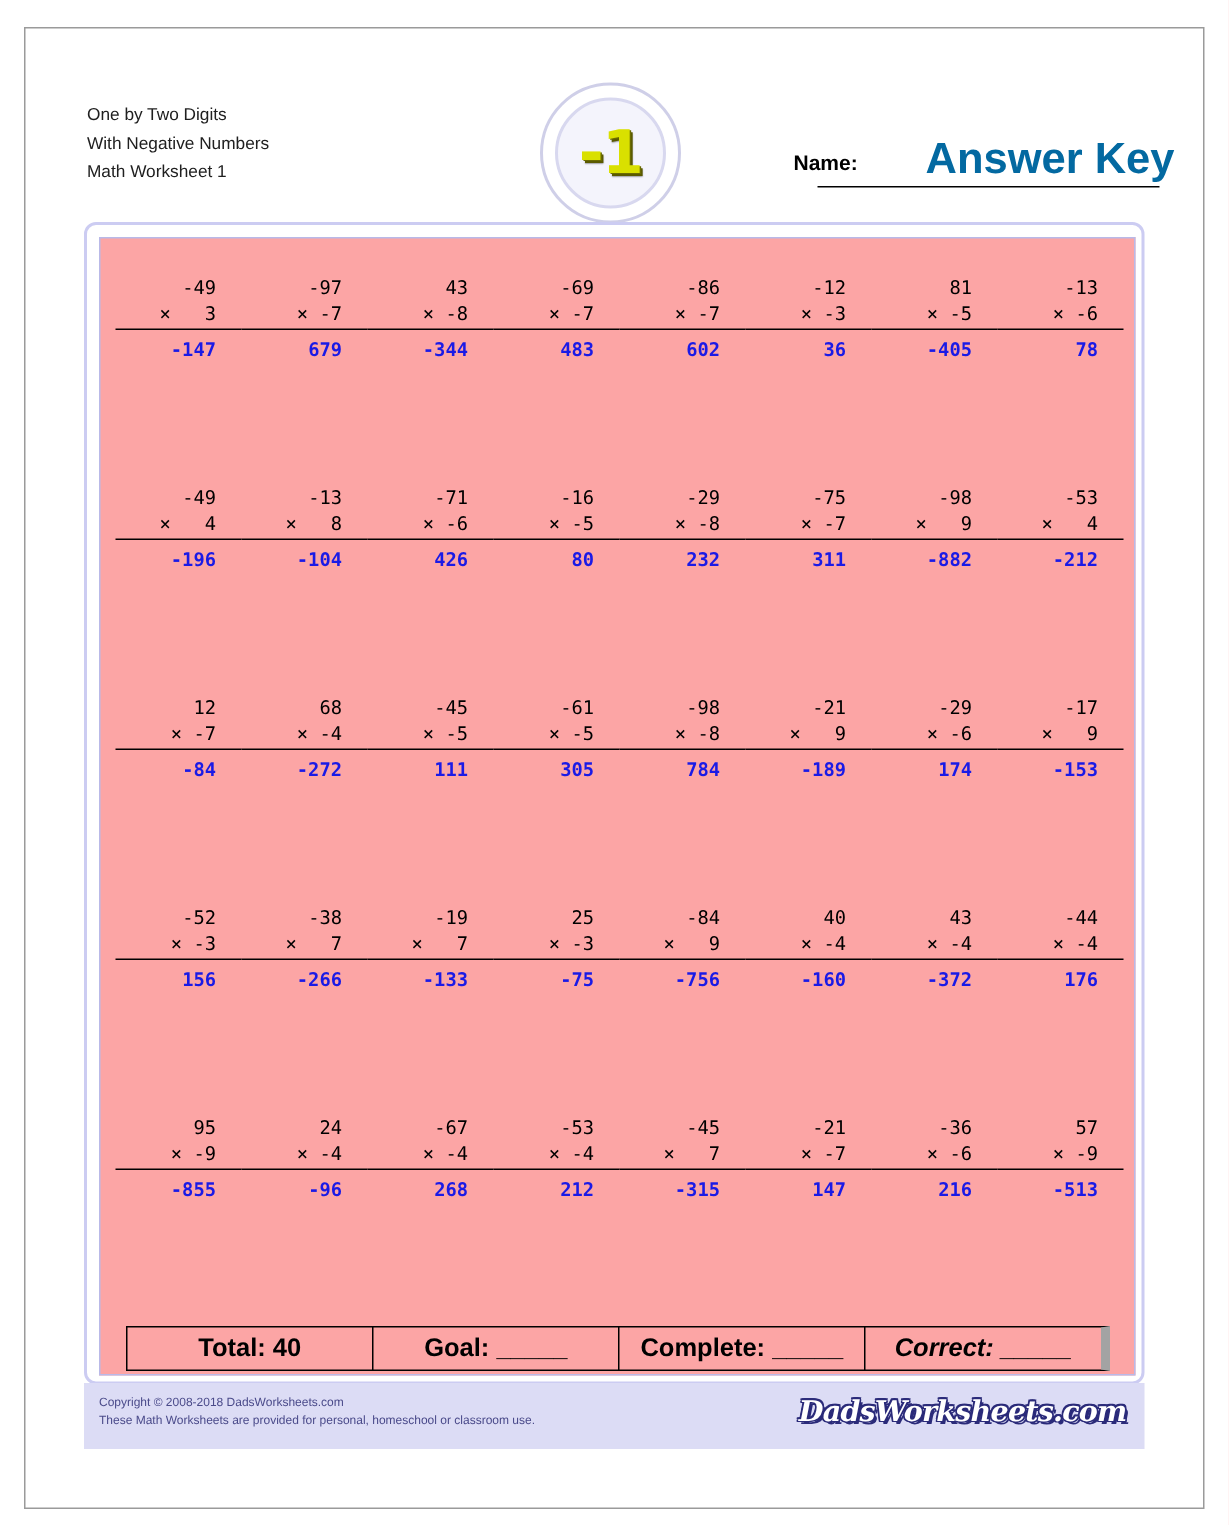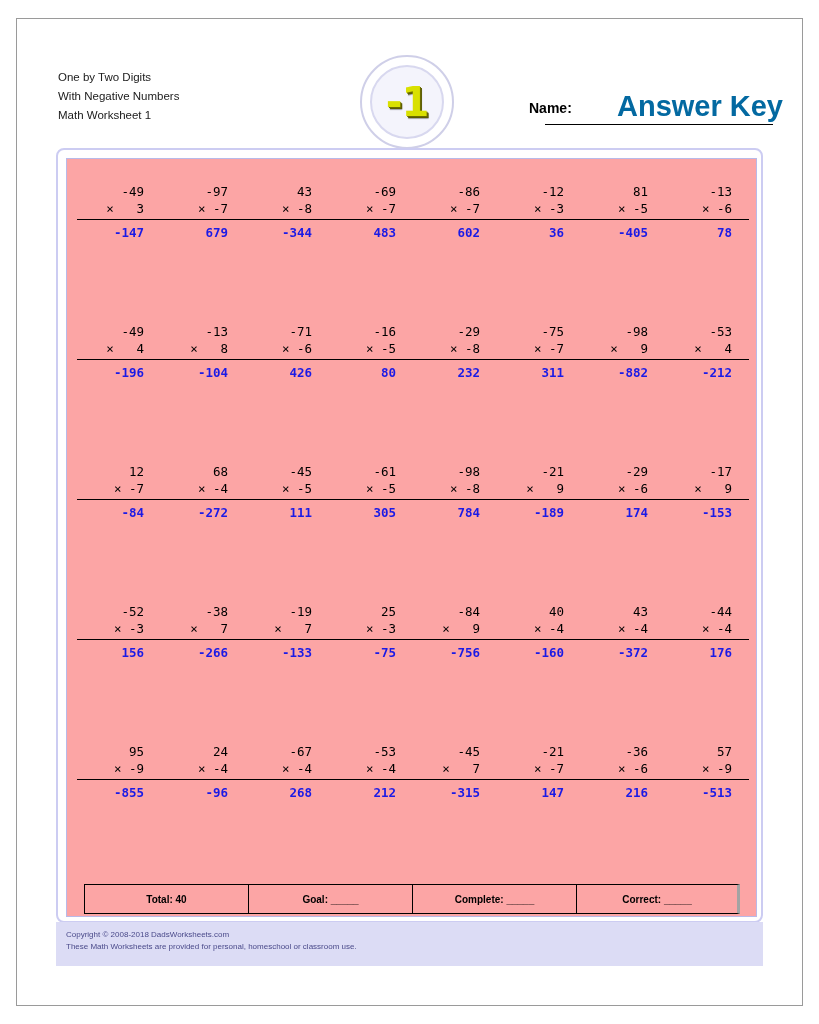--- a/index.html
+++ b/index.html
@@ -196,26 +196,26 @@
     display: flex;
     box-sizing: border-box;
   }
   .fbox {
     border: 1px solid #000;
     border-right: none;
     box-sizing: border-box;
     display: flex;
     align-items: center;
     justify-content: center;
-    font-size: 10px;
+    font-size: 17px;
     font-weight: bold;
     color: #000;
     font-family: "Liberation Sans", sans-serif;
   }
-  .fbox:last-child { border-right: 3px solid #a3a3a3; }
+  .fbox:last-child { border-right: 6px solid #a3a3a3; font-style: italic; }
   .fbox.w1 { width: 164px; }
   .fbox.w2 { width: 164px; }
   .fbox.w3 { width: 164px; }
   .fbox.w4 { width: 164px; }
   
   .bottom-bar {
     position: absolute;
     left: 56px;
     top: 922px;
     width: 707px;
@@ -580,14 +580,15 @@
     <div class="fbox w2">Goal: _____</div>
     <div class="fbox w3">Complete: _____</div>
     <div class="fbox w4">Correct: _____</div>
   </div>
 
   <div class="bottom-bar">
     <div class="copy">
       <div>Copyright © 2008-2018 DadsWorksheets.com</div>
       <div>These Math Worksheets are provided for personal, homeschool or classroom use.</div>
     </div>
+    <div class="brand">DadsWorksheets.com</div>
   </div>
 </div>
 
 </body></html>

